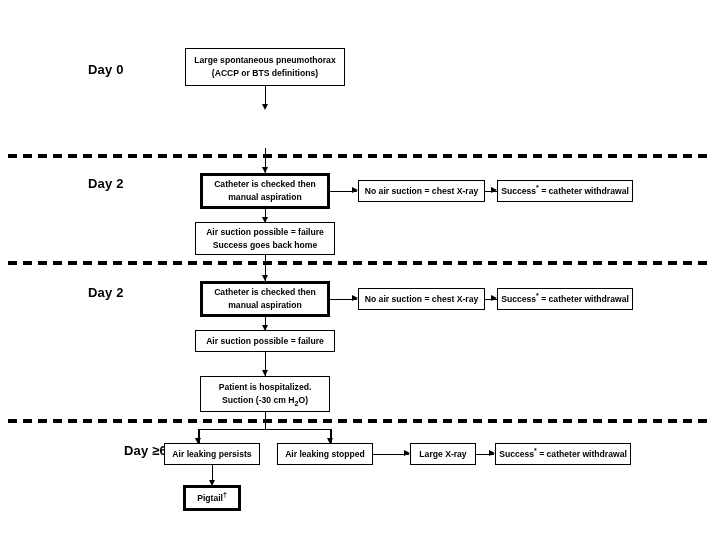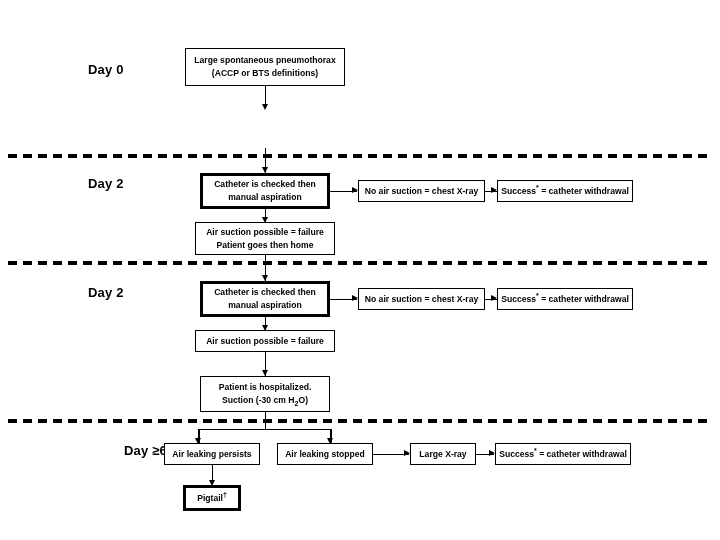--- a/index.html
+++ b/index.html
@@ -134,21 +134,21 @@
 
   <div class="node" style="left:497px; top:180px; width:136px; height:22px;">
     <span class="ln"><span>Success</span><sup>*</sup><span> = catheter withdrawal</span></span>
   </div>
 
   <div class="vline" style="left:264.5px; top:209px; height:14px;"></div>
   <div class="arrow-down" style="left:261.5px; top:217px;"></div>
 
   <div class="node" style="left:195px; top:222px; width:140px; height:33px;">
     <span class="ln">Air suction possible = failure</span>
-    <span class="ln">Patient goes then home</span>
+    <span class="ln">Success goes back home</span>
   </div>
 
   <div class="vline" style="left:264.5px; top:255px; height:26px;"></div>
   <div class="arrow-down" style="left:261.5px; top:275px;"></div>
 
   <div class="node thick" style="left:200px; top:281px; width:130px; height:36px;">
     <span class="ln">Catheter is checked then</span>
     <span class="ln">manual aspiration</span>
   </div>
 

